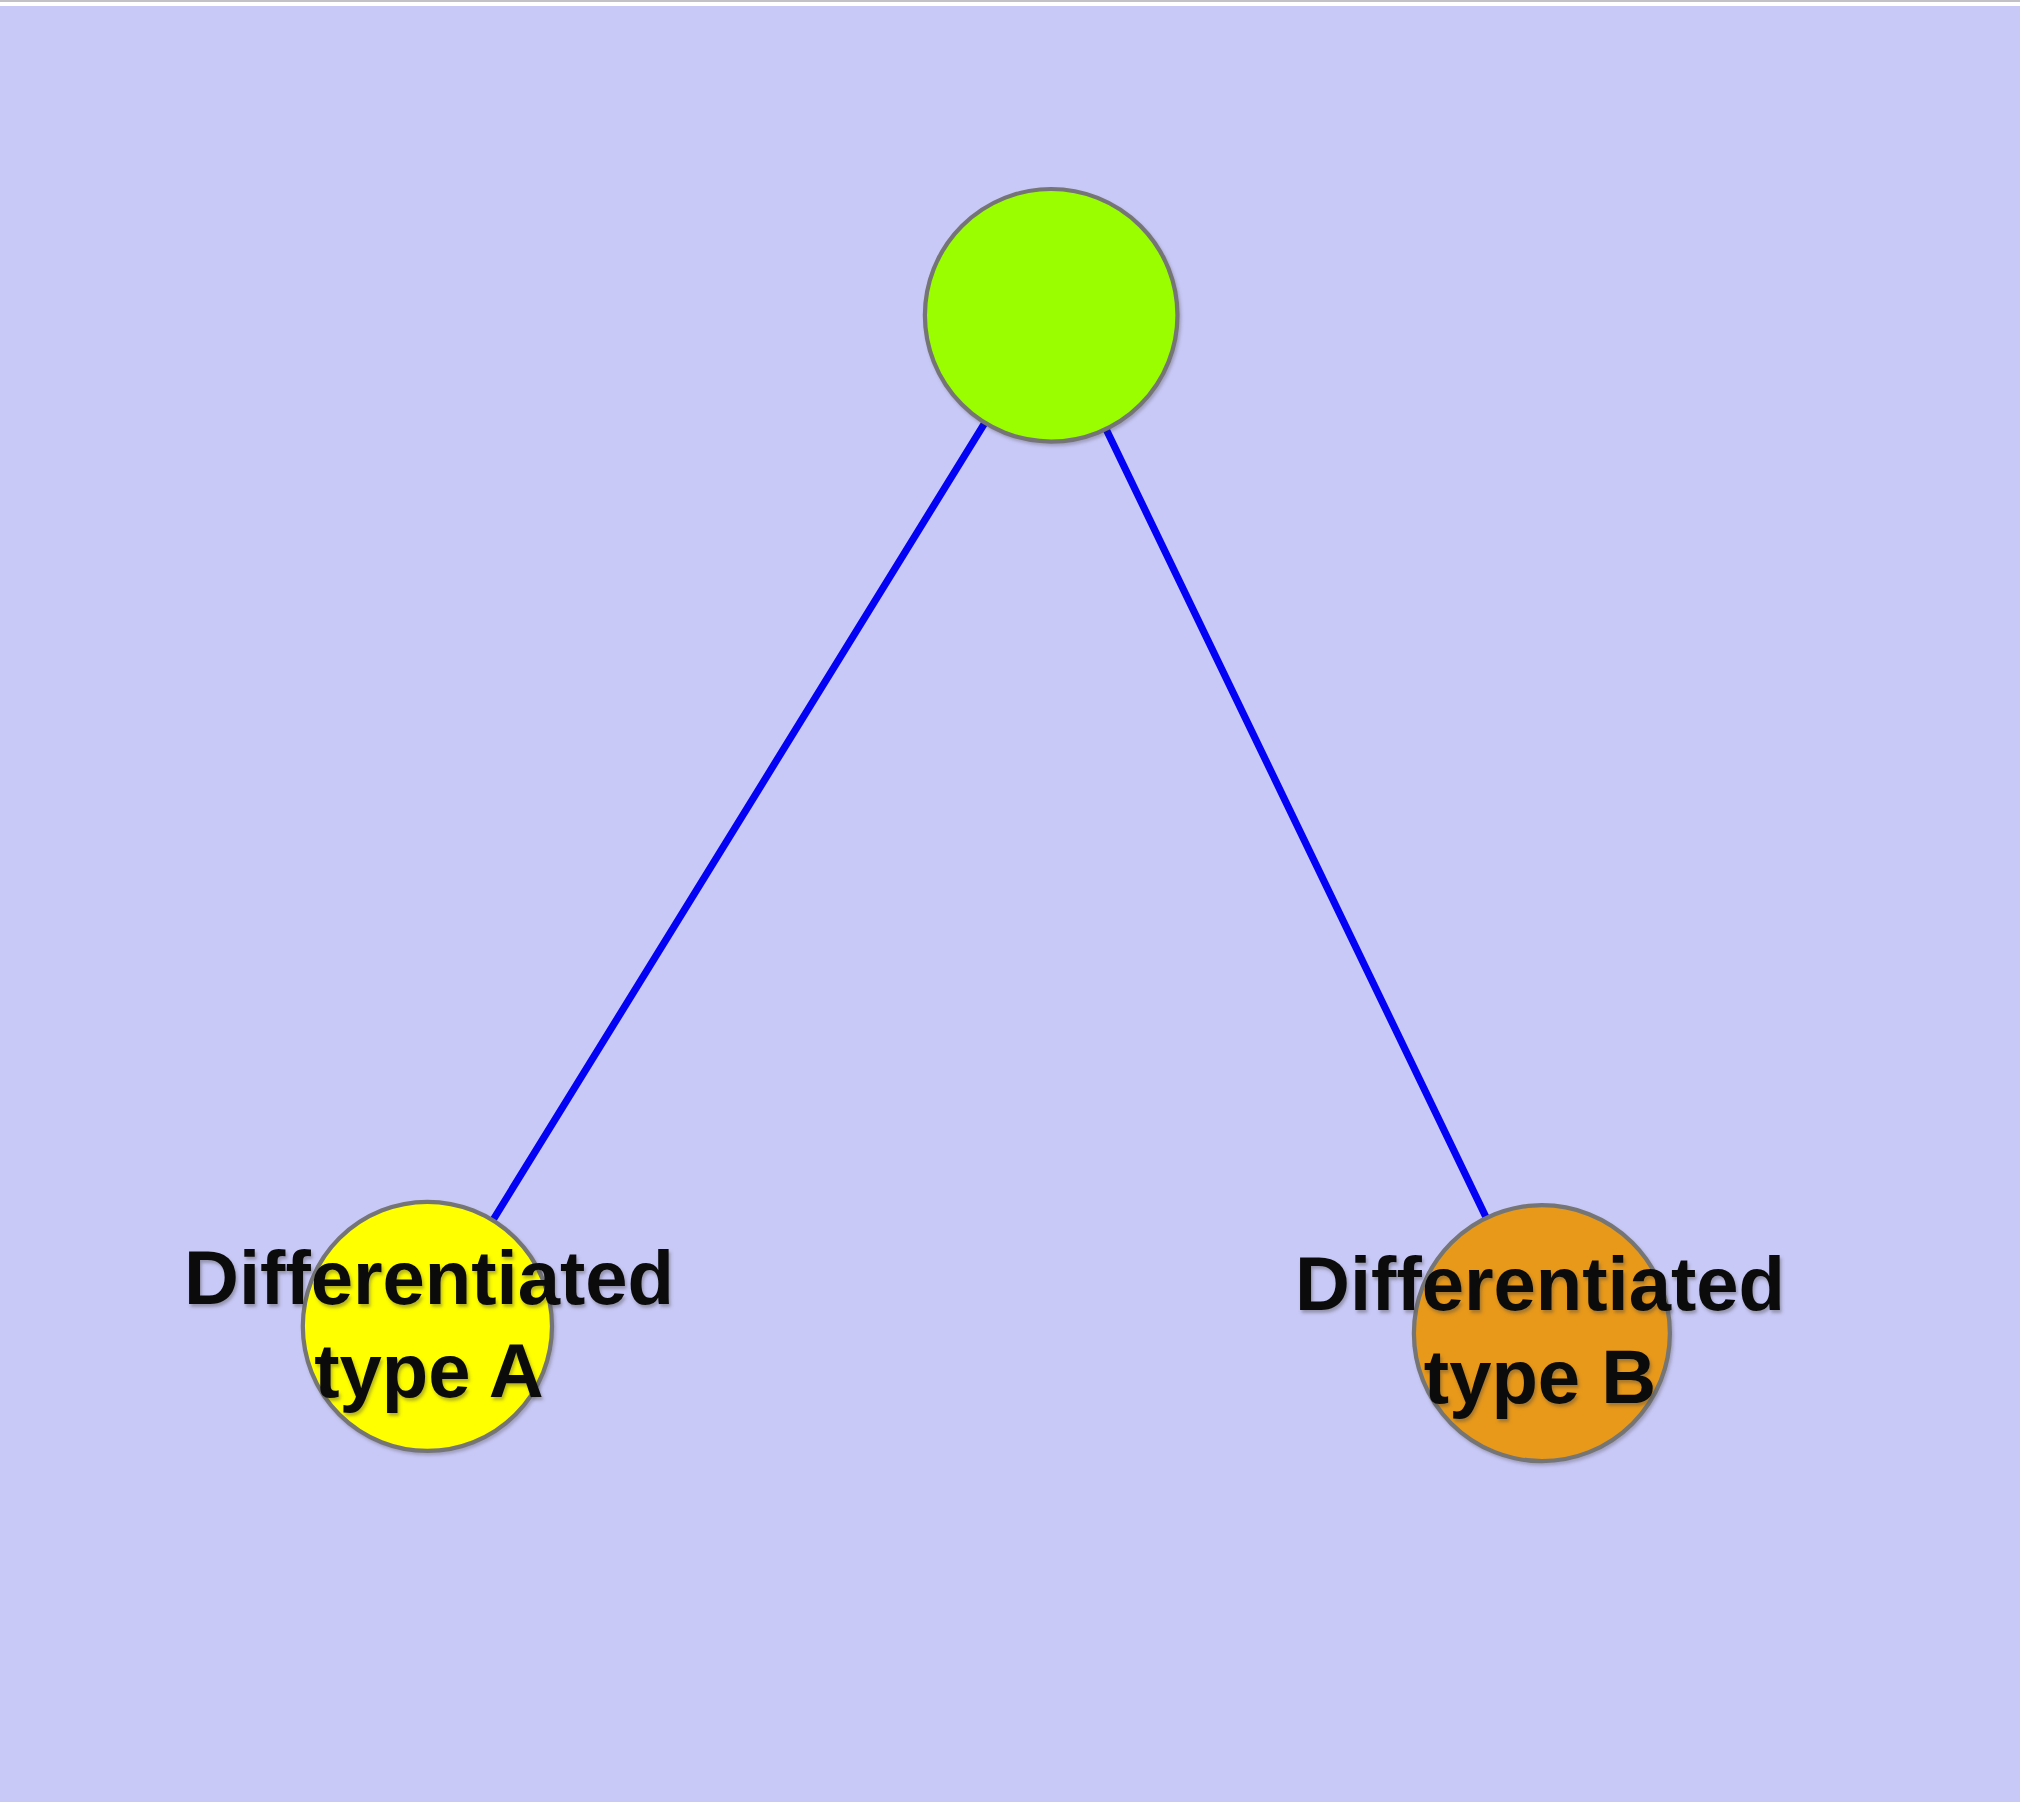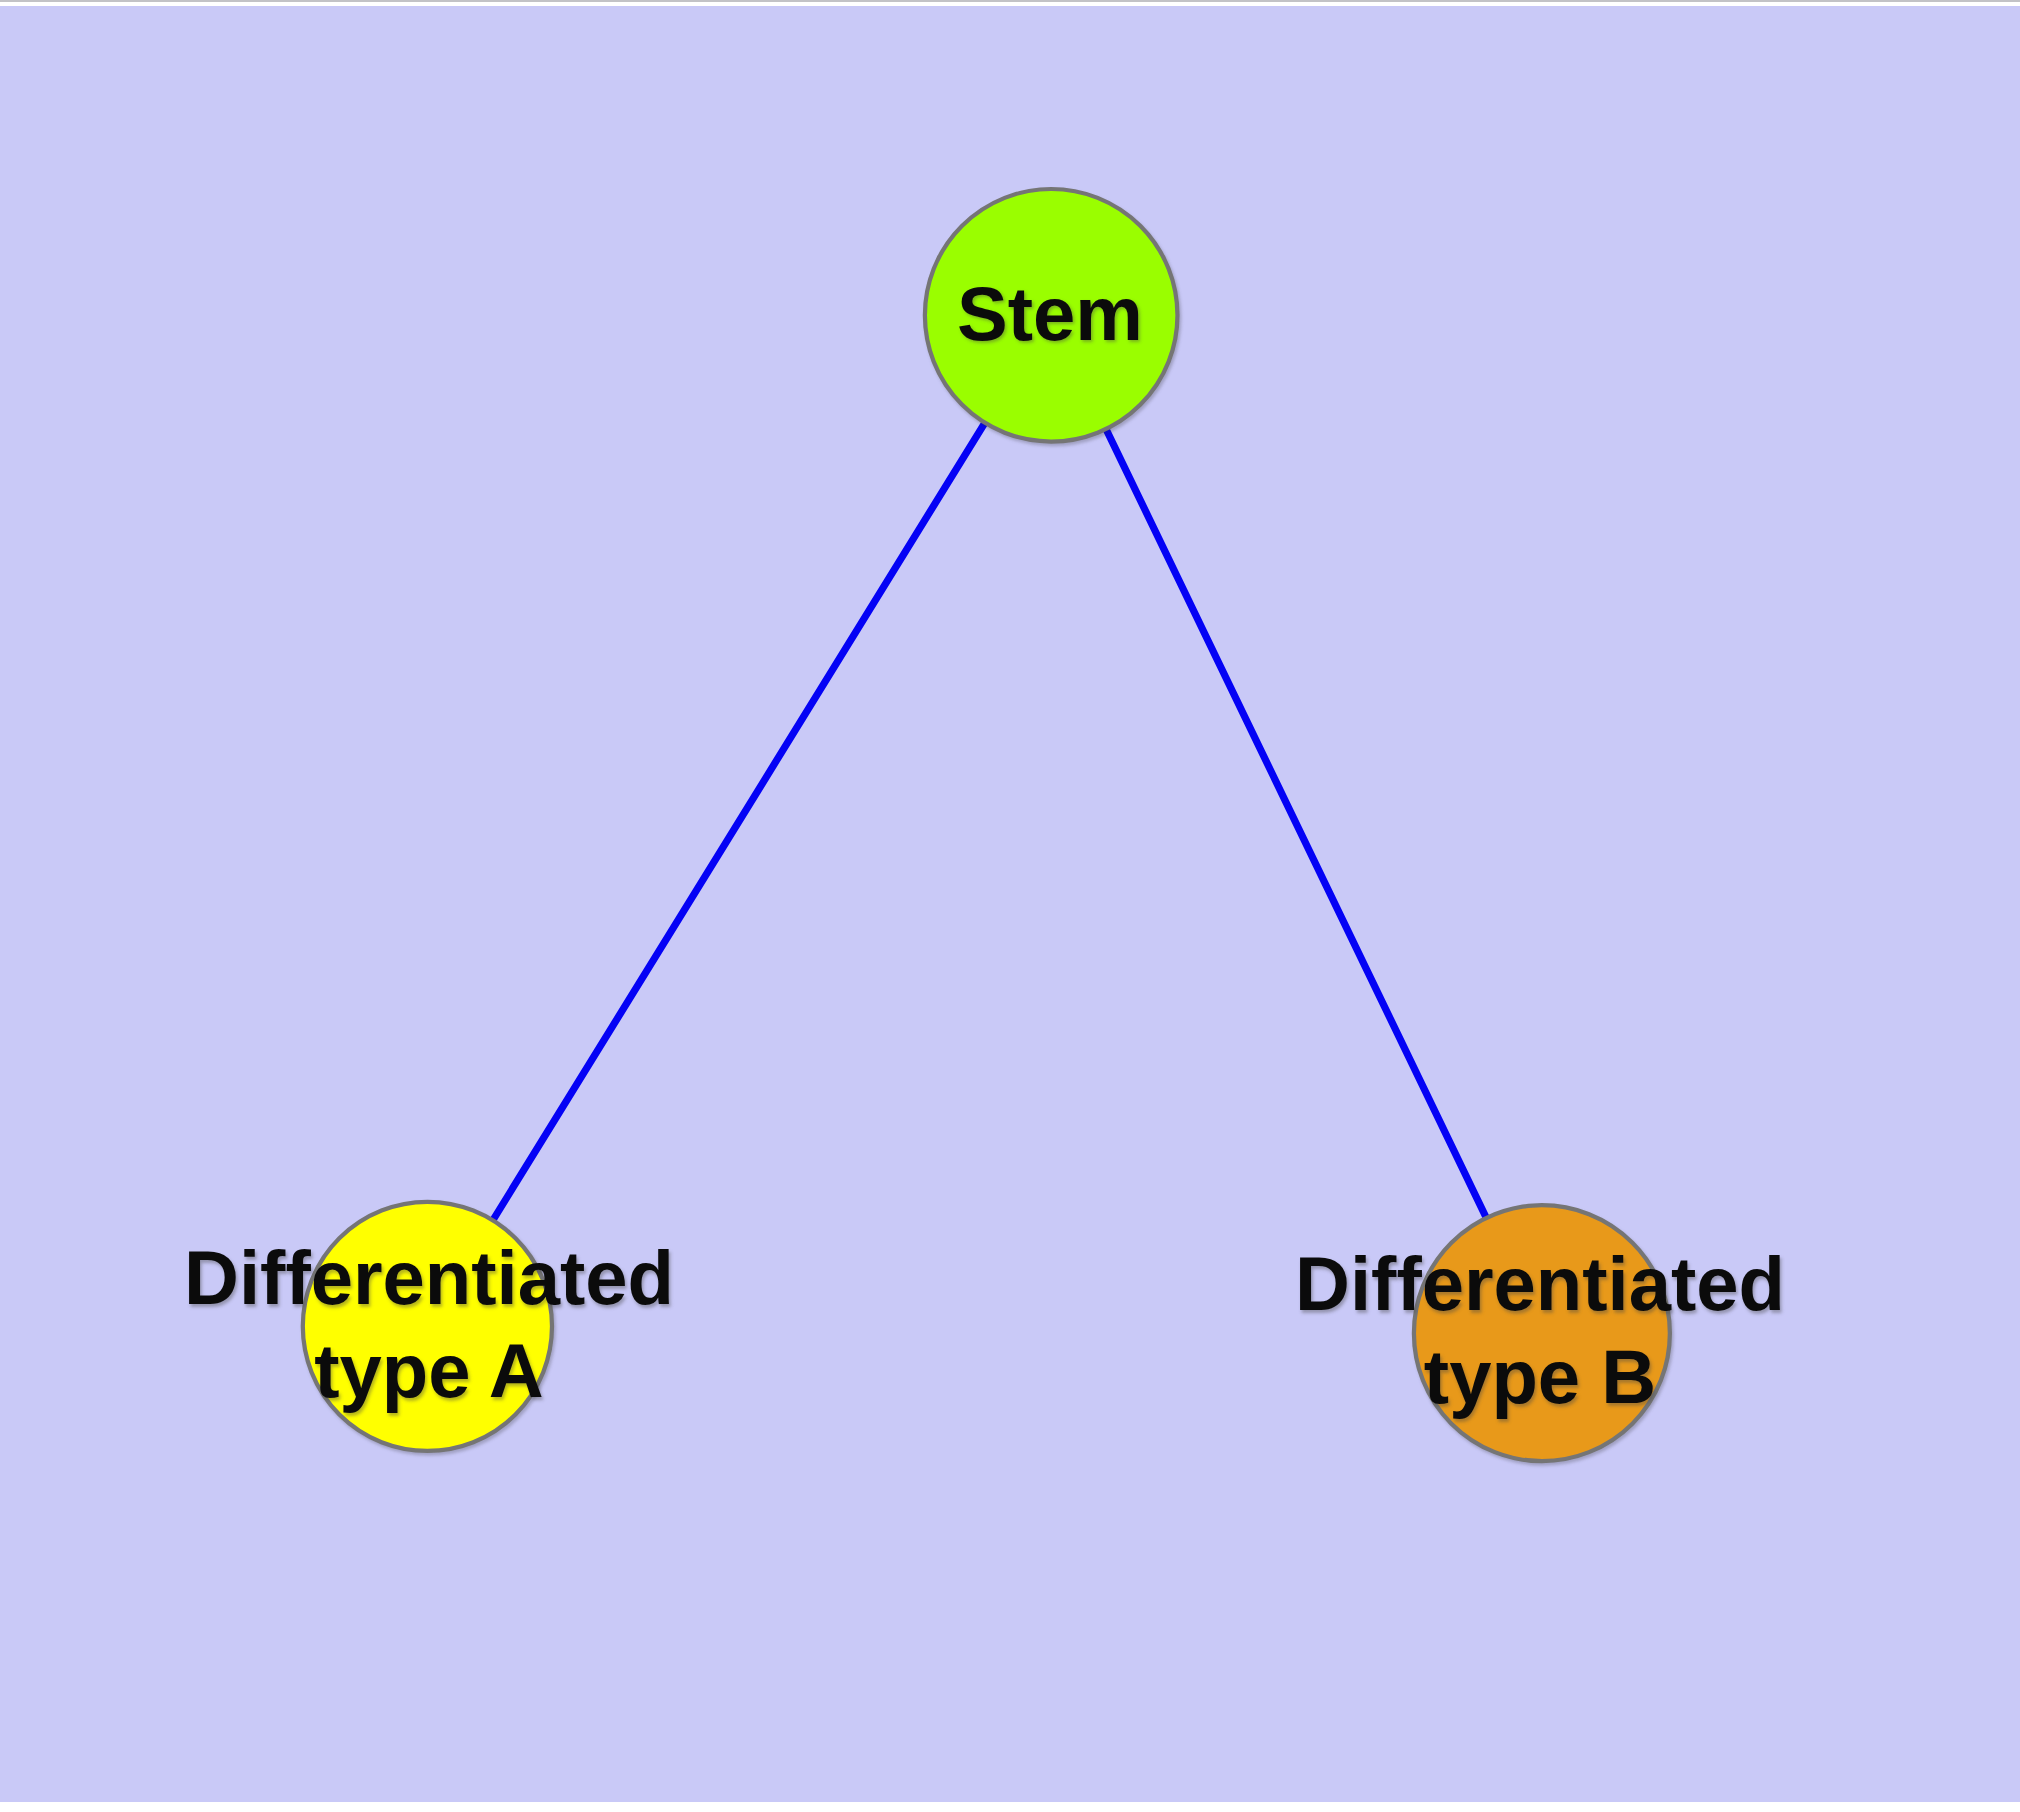--- a/index.html
+++ b/index.html
@@ -64,19 +64,18 @@
   <svg class="graph" viewBox="0 0 2384 2138">
 
     <line class="edge" x1="1240" y1="372" x2="504" y2="1565" stroke="#0402f5"></line>
     <line class="edge" x1="1240" y1="372" x2="1819" y2="1573" stroke="#0402f5"></line>
 
     <circle class="node-circle" cx="1240" cy="372" r="149" fill="#9afe00" stroke="#757575"></circle>
     <circle class="node-circle" cx="504" cy="1565" r="147" fill="#ffff00" stroke="#757575"></circle>
     <circle class="node-circle" cx="1819" cy="1573" r="151" fill="#e8991a" stroke="#757575"></circle>
   </svg>
 
-  <div class="node-label" style="left:1050px; top:314px;">Stem</div>
   <div class="node-label" style="left:429px; top:1325px;">Differentiated
 type A</div>
   <div class="node-label" style="left:1540px; top:1331px;">Differentiated
 type B</div>
 </div>
 
 
 </body></html>

